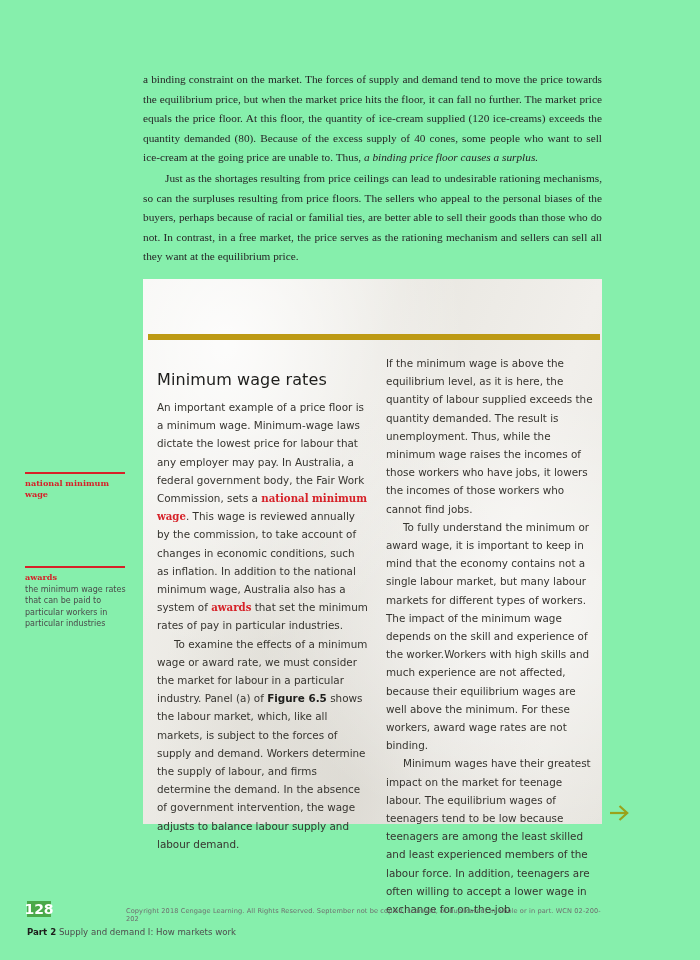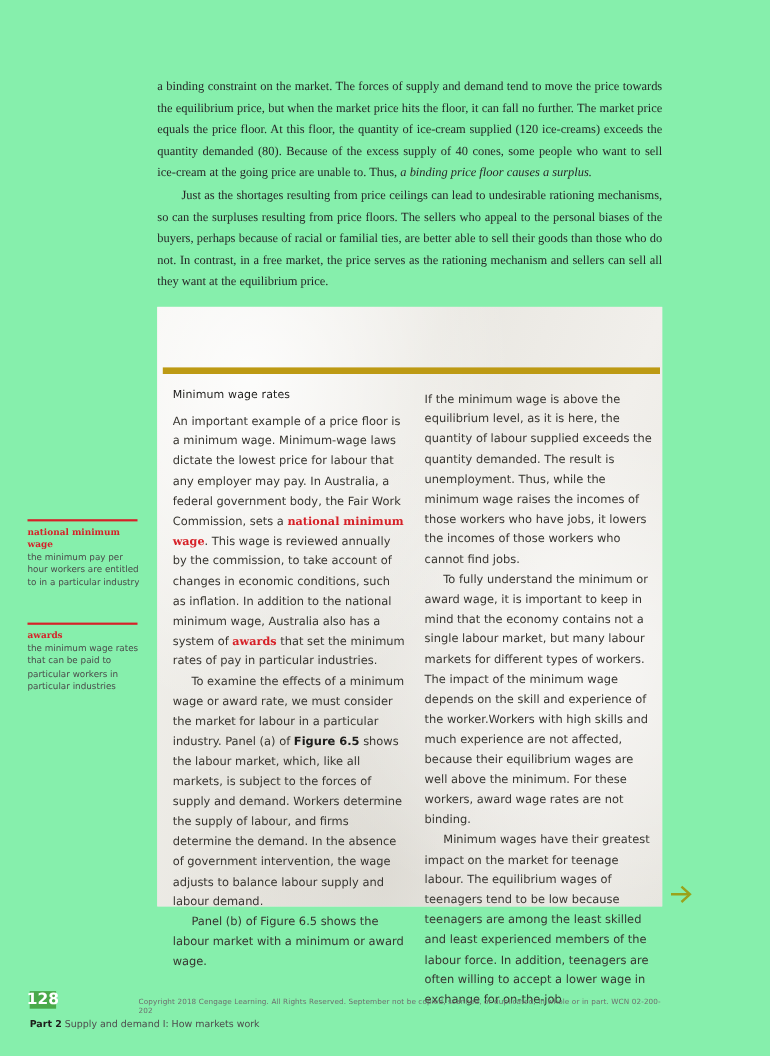--- a/index.html
+++ b/index.html
@@ -90,24 +90,24 @@
     left: 14px;
     top: 75px;
     width: 440px;
     display: flex;
     gap: 18px;
   }
   .case-col { width: 211px; }
 
   .case-title {
     font-family: "DejaVu Sans", sans-serif;
-    font-size: 10px;
+    font-size: 16px;
     font-weight: normal;
     color: #1d1d1b;
-    margin: 0 0 9px 0;
+    margin: 16px 0 9px 0;
     letter-spacing: 0.1px;
   }
   .case-p {
     font-family: "DejaVu Sans", sans-serif;
     font-size: 10.4px;
     line-height: 18.2px;
     color: #36342f;
     margin: 0;
   }
   .case-p.indent { text-indent: 17px; }
@@ -199,42 +199,40 @@
 <div class="page">
 
   <div class="body-text">
     <p class="para"><span>a binding constraint on the market. The forces of supply and demand tend to move the price towards the equilibrium price, but when the market price hits the floor, it can fall no further. The market price equals the price floor. At this floor, the quantity of ice-cream supplied (120 ice-creams) exceeds the quantity demanded (80). Because of the excess supply of 40 cones, some people who want to sell ice-cream at the going price are unable to. Thus, </span><i>a binding price floor causes a surplus.</i></p>
     <p class="para">Just as the shortages resulting from price ceilings can lead to undesirable rationing mechanisms, so can the surpluses resulting from price floors. The sellers who appeal to the personal biases of the buyers, perhaps because of racial or familial ties, are better able to sell their goods than those who do not. In contrast, in a free market, the price serves as the rationing mechanism and sellers can sell all they want at the equilibrium price.</p>
   </div>
 
   <div class="margin-note" id="note-1">
     <div class="margin-rule"></div>
     <p class="margin-term">national minimum wage</p>
-    <p class="margin-def">the minimum pay per hour workers are entitled to in a particular industry</p>
   </div>
 
   <div class="margin-note" id="note-2">
     <div class="margin-rule"></div>
     <p class="margin-term">awards</p>
     <p class="margin-def">the minimum wage rates that can be paid to particular workers in particular industries</p>
   </div>
 
   <div class="case-box">
     <div class="case-header-rule"></div>
 
     <div class="case-cols">
 
       <div class="case-col">
         <h3 class="case-title">Minimum wage rates</h3>
 
         <p class="case-p"><span>An important example of a price floor is a minimum wage. Minimum-wage laws dictate the lowest price for labour that any employer may pay. In Australia, a federal government body, the Fair Work Commission, sets a </span><span class="kterm">national minimum wage</span><span>. This wage is reviewed annually by the commission, to take account of changes in economic conditions, such as inflation. In addition to the national minimum wage, Australia also has a system of </span><span class="kterm">awards</span><span> that set the minimum rates of pay in particular industries.</span></p>
 
         <p class="case-p indent"><span>To examine the effects of a minimum wage or award rate, we must consider the market for labour in a particular industry. Panel (a) of </span><b>Figure 6.5</b><span> shows the labour market, which, like all markets, is subject to the forces of supply and demand. Workers determine the supply of labour, and firms determine the demand. In the absence of government intervention, the wage adjusts to balance labour supply and labour demand.</span></p>
 
-        <p class="case-p indent">Panel (b) of Figure 6.5 shows the labour market with a minimum or award wage.</p>
       </div>
 
       <div class="case-col">
         <p class="case-p">If the minimum wage is above the equilibrium level, as it is here, the quantity of labour supplied exceeds the quantity demanded. The result is unemployment. Thus, while the minimum wage raises the incomes of those workers who have jobs, it lowers the incomes of those workers who cannot find jobs.</p>
         <p class="case-p indent">To fully understand the minimum or award wage, it is important to keep in mind that the economy contains not a single labour market, but many labour markets for different types of workers. The impact of the minimum wage depends on the skill and experience of the worker.Workers with high skills and much experience are not affected, because their equilibrium wages are well above the minimum. For these workers, award wage rates are not binding.</p>
         <p class="case-p indent">Minimum wages have their greatest impact on the market for teenage labour. The equilibrium wages of teenagers tend to be low because teenagers are among the least skilled and least experienced members of the labour force. In addition, teenagers are often willing to accept a lower wage in exchange for on-the-job</p>
       </div>
 
     </div>
   </div>

